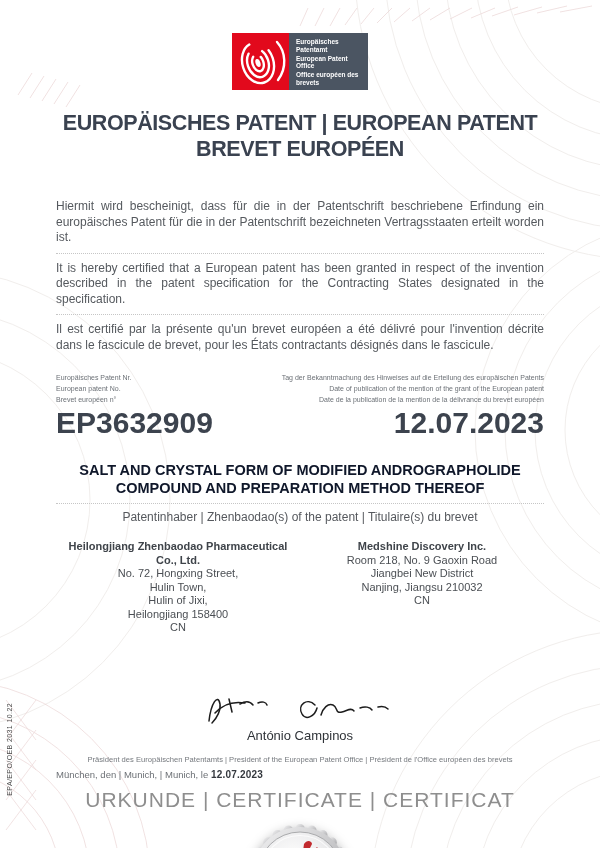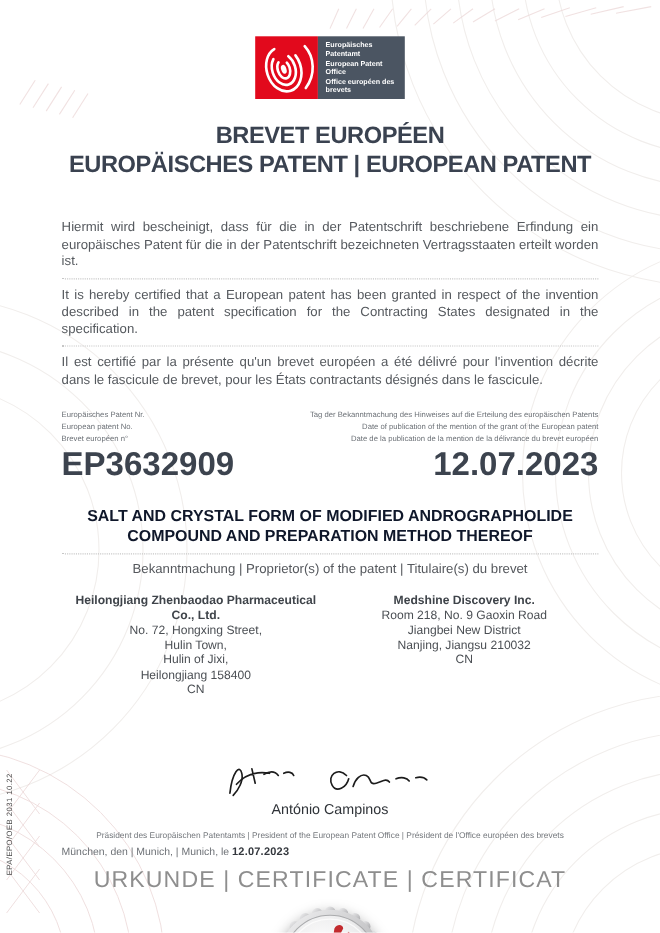--- a/index.html
+++ b/index.html
@@ -136,22 +136,22 @@
         </div>
         <div class="logo-gray">
           <span>Europäisches Patentamt</span>
           <span>European Patent Office</span>
           <span>Office européen des brevets</span>
         </div>
       </div>
     </div>
 
     <div class="main-title">
+      <div>EUROPÄISCHES PATENT | EUROPEAN PATENT</div>
       <div>BREVET EUROPÉEN</div>
-      <div>EUROPÄISCHES PATENT | EUROPEAN PATENT</div>
     </div>
 
     <div class="paras">
       <p>Hiermit wird bescheinigt, dass für die in der Patentschrift beschriebene Erfindung ein europäisches Patent für die in der Patentschrift bezeichneten Vertragsstaaten erteilt worden ist.</p>
       <hr class="dotline">
       <p>It is hereby certified that a European patent has been granted in respect of the invention described in the patent specification for the Contracting States designated in the specification.</p>
       <hr class="dotline">
       <p>Il est certifié par la présente qu'un brevet européen a été délivré pour l'invention décrite dans le fascicule de brevet, pour les États contractants désignés dans le fascicule.</p>
     </div>
 
@@ -171,21 +171,21 @@
     <div class="values-row">
       <div class="big-value">EP3632909</div>
       <div class="big-value">12.07.2023</div>
     </div>
 
     <div class="invention">
       <div>SALT AND CRYSTAL FORM OF MODIFIED ANDROGRAPHOLIDE</div>
       <div>COMPOUND AND PREPARATION METHOD THEREOF</div>
     </div>
     <hr class="dotline" style="margin-top:6px;">
-    <div class="prop-heading">Bekanntmachung | Proprietor(s) of the patent | Titulaire(s) du brevet</div>
+    <div class="prop-heading">Patentinhaber | Zhenbaodao(s) of the patent | Titulaire(s) du brevet</div>
 
     <div class="props-row">
       <div class="prop-col">
         <div class="prop-name">Heilongjiang Zhenbaodao Pharmaceutical Co., Ltd.</div>
         <div>No. 72, Hongxing Street,</div>
         <div>Hulin Town,</div>
         <div>Hulin of Jixi,</div>
         <div>Heilongjiang 158400</div>
         <div>CN</div>
       </div>

